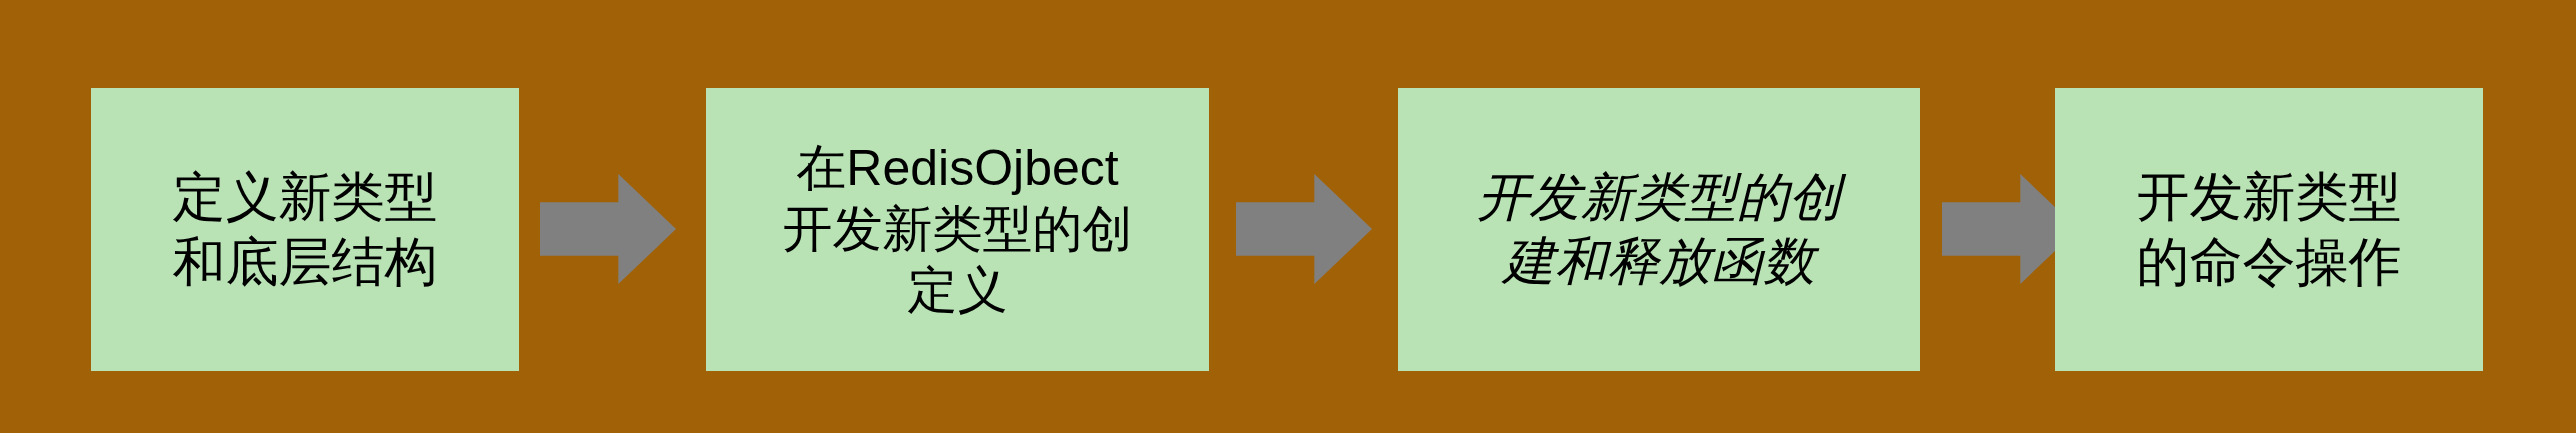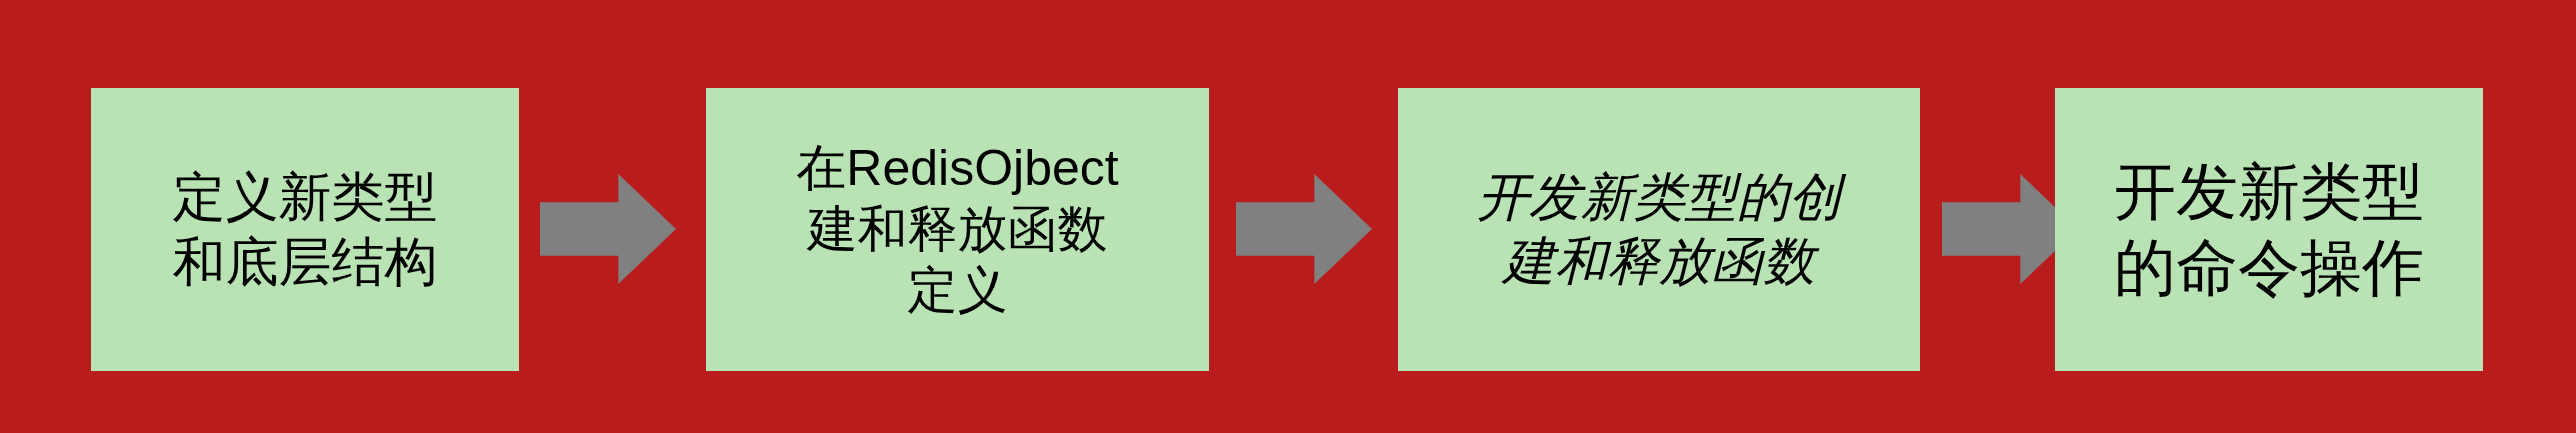--- a/index.html
+++ b/index.html
@@ -11,21 +11,21 @@
     width: 2576px;
     height: 434px;
     background: #faf7ec;
     font-family: "Liberation Sans", "DejaVu Sans", sans-serif;
     overflow: hidden;
   }
   #flow-canvas {
     position: relative;
     width: 2576px;
     height: 434px;
-    background: #b91c1c;
+    background: #a16207;
   }
   .flow-step {
     position: absolute;
     background: #b9e3b5;
     display: flex;
     align-items: center;
     justify-content: center;
     box-sizing: border-box;
   }
   .step-label {
@@ -40,21 +40,21 @@
   }
   
   #step-1 { left: 91px; top: 88px; width: 428px;  height: 283px; }
   #step-2 { left: 706px; top: 88px; width: 503px;  height: 283px; }
   #step-3 { left: 1398px; top: 88px; width: 522px; height: 283px; }
   #step-4 { left: 2055px; top: 88px; width: 428px; height: 283px; }
 
   #step-1 .step-label { font-size: 53px; }
   #step-2 .step-label { font-size: 50px; }
   #step-3 .step-label { font-size: 52px; font-style: italic; }
-  #step-4 .step-label { font-size: 62px; }
+  #step-4 .step-label { font-size: 53px; }
 
   .flow-arrow {
     position: absolute;
     top: 174px;
     width: 136px;
     height: 110px;
   }
   #arrow-1 { left: 540px; }
   #arrow-2 { left: 1236px; }
   #arrow-3 { left: 1942px; }
@@ -71,21 +71,21 @@
   </div>
 
   <div class="flow-arrow" id="arrow-1">
     <svg viewBox="0 0 158 128" preserveAspectRatio="none" aria-hidden="true">
       <polygon points="0,33 91,33 91,0 158,64 91,128 91,95 0,95" fill="#808080"></polygon>
     </svg>
   </div>
 
   <div class="flow-step" id="step-2">
     <div class="step-label">在RedisOjbect
-建和释放函数
+开发新类型的创
 定义</div>
   </div>
 
   <div class="flow-arrow" id="arrow-2">
     <svg viewBox="0 0 158 128" preserveAspectRatio="none" aria-hidden="true">
       <polygon points="0,33 91,33 91,0 158,64 91,128 91,95 0,95" fill="#808080"></polygon>
     </svg>
   </div>
 
   <div class="flow-step" id="step-3">

